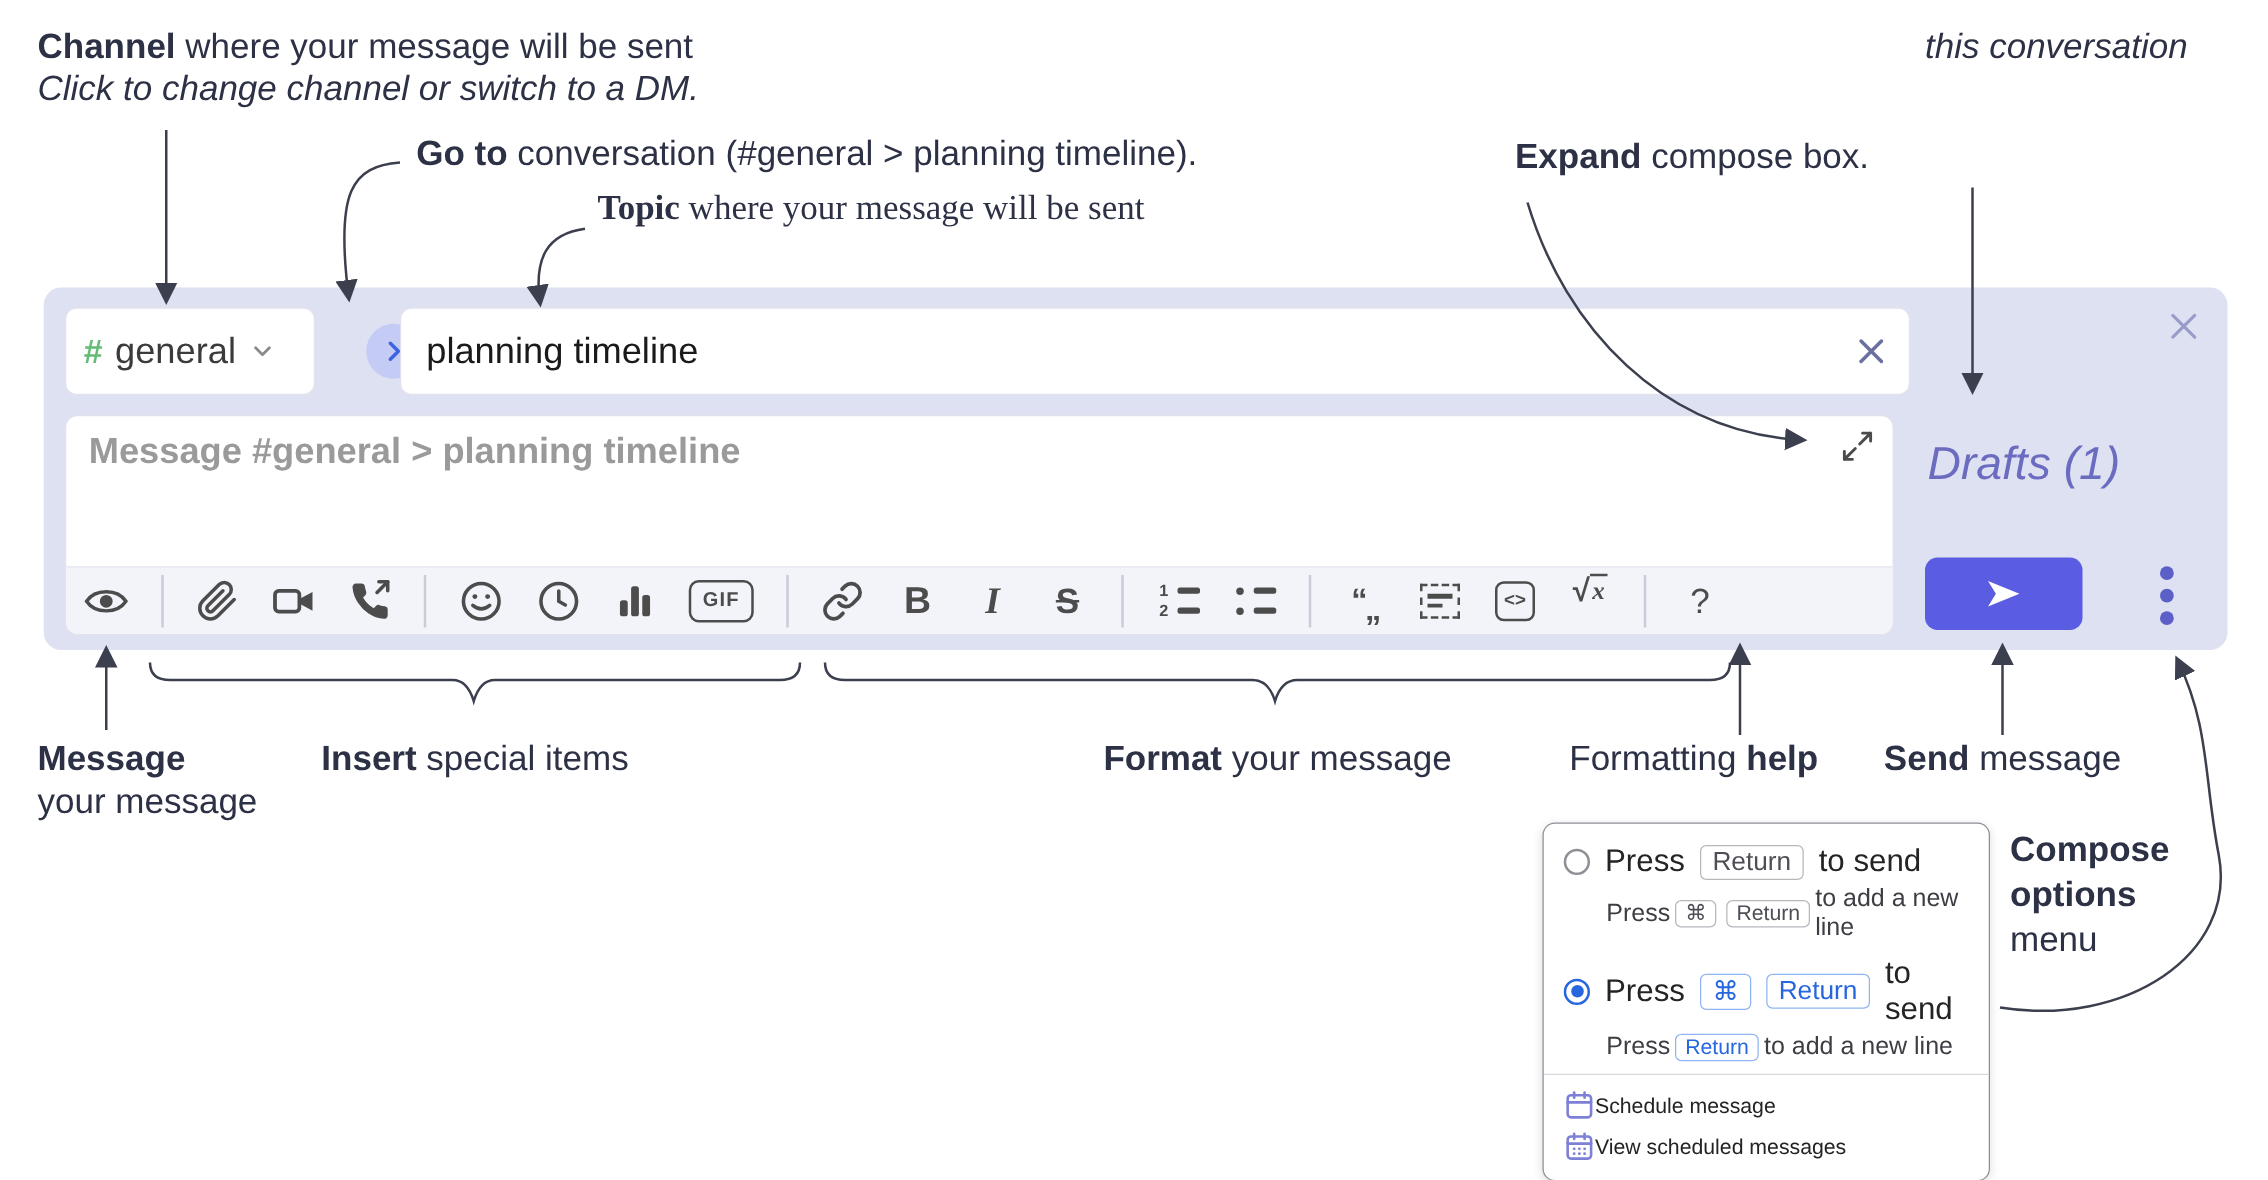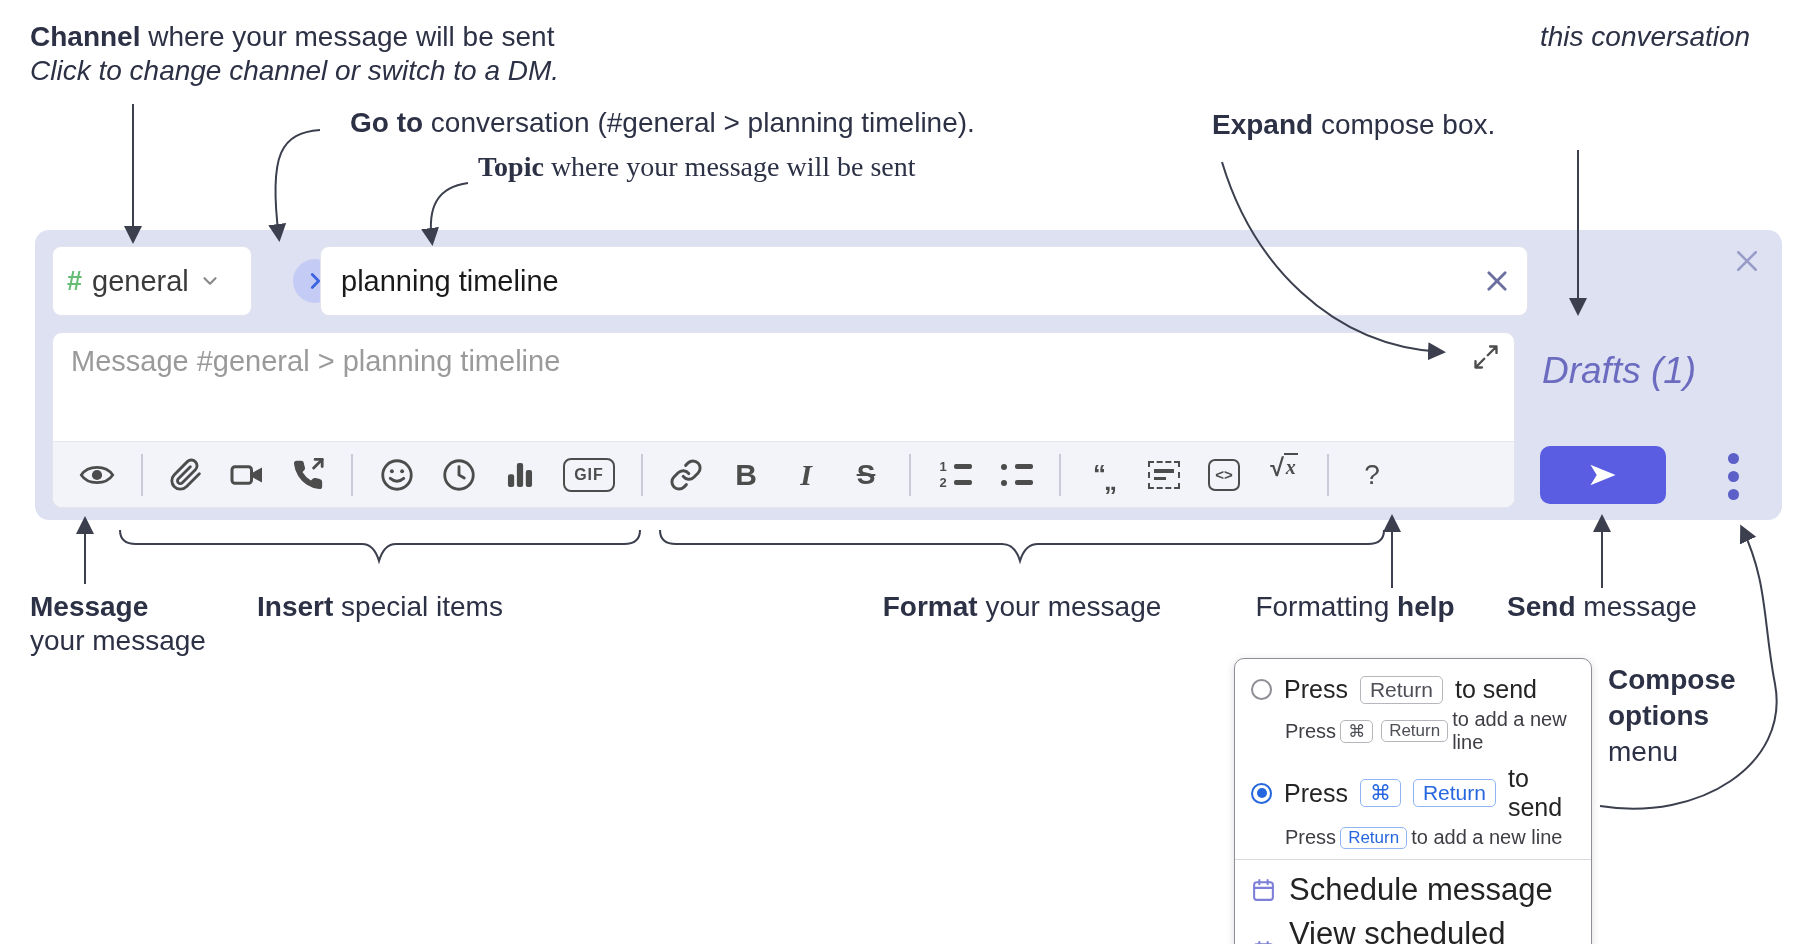--- a/index.html
+++ b/index.html
@@ -25,25 +25,25 @@
   .channel-name{font-size:29px;color:#3b3b3b;}
   .goto-btn{position:absolute;left:258px;top:29px;width:44px;height:44px;border-radius:50%;
     background:#c4cbf4;display:flex;align-items:center;justify-content:center;cursor:pointer;}
   .topic-wrap{left:273px;top:16px;width:1208px;height:70px;display:flex;align-items:center;margin-left:12px;}
   .topic-wrap input{border:none;outline:none;flex:1;font-size:29px;color:#1a1a1a;padding:0 20px;
     font-family:inherit;background:transparent;}
   .clear-x{width:44px;height:44px;margin-right:8px;display:flex;align-items:center;justify-content:center;cursor:pointer;}
   .close-x{position:absolute;right:16px;top:12px;width:38px;height:38px;display:flex;align-items:center;justify-content:center;cursor:pointer;}
   .msgbox{left:17px;top:102px;width:1463px;height:176px;border-radius:10px;overflow:hidden;}
   .msgbox textarea{width:100%;height:104px;border:none;outline:none;resize:none;padding:12px 18px;
-    font-family:inherit;font-size:29px;color:#333;background:transparent;}
+    font-family:inherit;font-size:29px;color:#333;background:transparent;font-weight:bold;}
   .msgbox textarea::placeholder{color:#9a9a9a;}
   .expand-btn{position:absolute;right:12px;top:10px;width:30px;height:30px;cursor:pointer;}
-  .toolbar{position:absolute;left:0;bottom:0;width:100%;height:66px;background:#f3f4f9;
-    border-top:1px solid #e4e5ef;display:flex;align-items:center;padding-left:26px;gap:26px;}
+  .toolbar{position:absolute;left:0;bottom:0;width:100%;height:54px;background:#f3f4f9;
+    border-top:1px solid #e4e5ef;display:flex;align-items:center;padding-left:14px;gap:26px;}
   .tbi{display:flex;align-items:center;justify-content:center;min-width:34px;height:44px;
     color:var(--icon-gray);cursor:pointer;flex:none;}
   .tb-div{width:2px;height:42px;background:#c9cbd8;flex:none;}
   .tbi svg{stroke:var(--icon-gray);}
   .gif-badge{border:2.5px solid var(--icon-gray);border-radius:8px;width:52px;height:34px;
     display:flex;align-items:center;justify-content:center;font-weight:700;font-size:16px;letter-spacing:1px;}
   .b-label{font-size:30px;font-weight:700;}
   .i-label{font-family:"Liberation Serif","DejaVu Serif",serif;font-style:italic;font-size:30px;font-weight:600;}
   .s-label{font-size:28px;font-weight:600;text-decoration:line-through;}
   .li-icon{display:grid;grid-template-columns:12px 18px;grid-auto-rows:12px;gap:4px 5px;align-items:center;}
@@ -75,21 +75,21 @@
   .opt-sub{margin:4px 0 10px 34px;font-size:20px;color:#3d3d44;display:flex;align-items:center;}
   .radio{width:21px;height:21px;border:2px solid #8f8f96;border-radius:50%;flex:none;position:relative;}
   .radio.sel{border-color:var(--accent-blue);}
   .radio.sel::after{content:"";position:absolute;left:3.5px;top:3.5px;width:10px;height:10px;
     border-radius:50%;background:var(--accent-blue);}
   .key{border:1px solid #b6b7bd;border-radius:5px;padding:1px 9px;margin:0 6px;font-size:21px;
     color:#4e4f56;background:#fff;white-space:nowrap;}
   .key.sm{font-size:17px;padding:0 7px;margin:0 4px;}
   .key.blue{border-color:#8fb5f4;color:var(--accent-blue);}
   .menu-div{border-top:1px solid #d8d8de;margin:8px -16px;}
-  .menu-item{display:flex;align-items:center;gap:13px;font-size:31px;color:#232323;padding:4px 0;cursor:pointer;}
+  .menu-item{display:flex;align-items:center;font-size:17px;color:#232323;padding:4px 0;cursor:pointer;}
   .menu-item svg{stroke:#7e80d8;flex:none;}
 </style>
 </head>
 <body>
 
 <svg id="overlay" width="1814" height="944" viewBox="0 0 1814 944">
   <defs>
     <marker id="ah" markerWidth="10" markerHeight="10" refX="7" refY="4.5" orient="auto">
       <path d="M0,0 L9,4.5 L0,9 Z" fill="#3b3f4e"></path>
     </marker>
@@ -107,21 +107,21 @@
     <path stroke-width="2" d="M120,530 Q120,544 136,544 L362,544 Q374,544 379,561 Q384,544 396,544 L624,544 Q640,544 640,530"></path>
     <path stroke-width="2" d="M660,530 Q660,544 676,544 L1002,544 Q1015,544 1020,561 Q1025,544 1038,544 L1368,544 Q1384,544 1384,530"></path>
   </g>
 </svg>
 
 <div class="ann" style="left:30px;top:20px;">
   <div><b>Channel</b><span> where your message will be sent</span></div>
   <div class="it">Click to change channel or switch to a DM.</div>
 </div>
 
-<div class="ann" style="left:350px;top:106px;">
+<div class="ann" style="left:333px;top:106px;">
   <b>Go to</b><span> conversation (#general &gt; planning timeline).</span>
 </div>
 
 <div class="ann" style="left:478px;top:150px;font-family:Liberation Serif, serif;">
   <b>Topic</b><span> where your message will be sent</span>
 </div>
 
 <div class="ann" style="left:1212px;top:108px;">
   <b>Expand</b><span> compose box.</span>
 </div>

